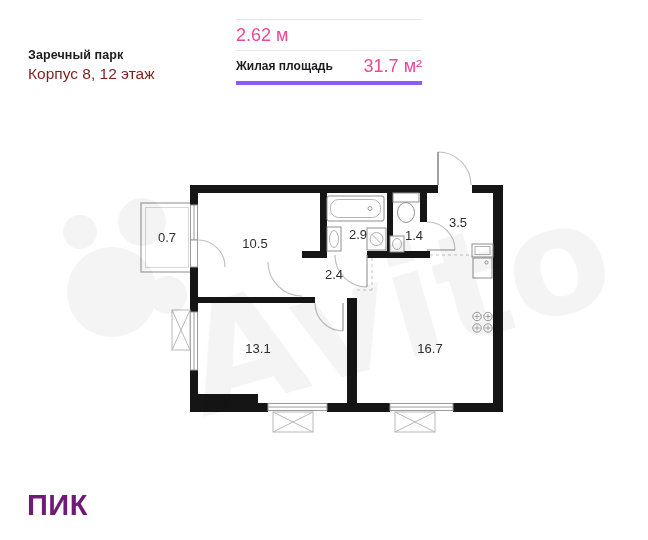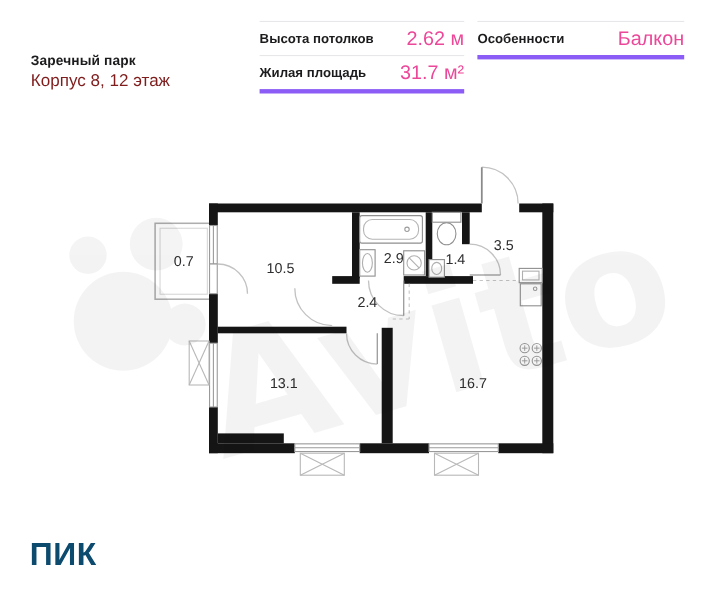--- a/index.html
+++ b/index.html
@@ -40,34 +40,29 @@
 </head>
 <body>
 
 <div class="hdr">
   <div class="project">Заречный парк</div>
   <div class="subtitle">Корпус 8, 12 этаж</div>
 </div>
 
 <div class="spec-col c1">
   <div class="spec-row">
-    <span class="spec-label">Высота потолков</span>
     <span class="spec-value">2.62 м</span>
   </div>
   <div class="spec-row">
     <span class="spec-label">Жилая площадь</span>
     <span class="spec-value">31.7 м²</span>
   </div>
 </div>
 
 <div class="spec-col c2">
-  <div class="spec-row">
-    <span class="spec-label">Особенности</span>
-    <span class="spec-value">Балкон</span>
-  </div>
 </div>
 
 <div class="plan">
 <svg width="372" height="300" viewBox="0 0 372 300">
 
   <g fill="#ffffff">
     <rect x="3" y="63" width="52" height="69" stroke="#aeaeae" stroke-width="1.4"></rect>
     <rect x="7.5" y="67.5" width="43" height="60" stroke="#d8d8d8" stroke-width="1"></rect>
   </g>
 
@@ -203,13 +198,13 @@
     <g opacity="0.045" fill="#000000">
       <circle cx="112" cy="182" r="45"></circle>
       <circle cx="80" cy="122" r="17"></circle>
       <circle cx="142" cy="112" r="24"></circle>
       <circle cx="168" cy="185" r="19"></circle>
       <text x="185" y="255" font-size="150" font-weight="bold" font-family="DejaVu Sans, sans-serif" transform="rotate(-16 380 220)">Avito</text>
     </g>
   </svg>
 </div>
 
-<div class="pik" style="color: #0c4a6e;">ПИК</div>
+<div class="pik" style="color: #701a75;">ПИК</div>
 
 </body></html>

